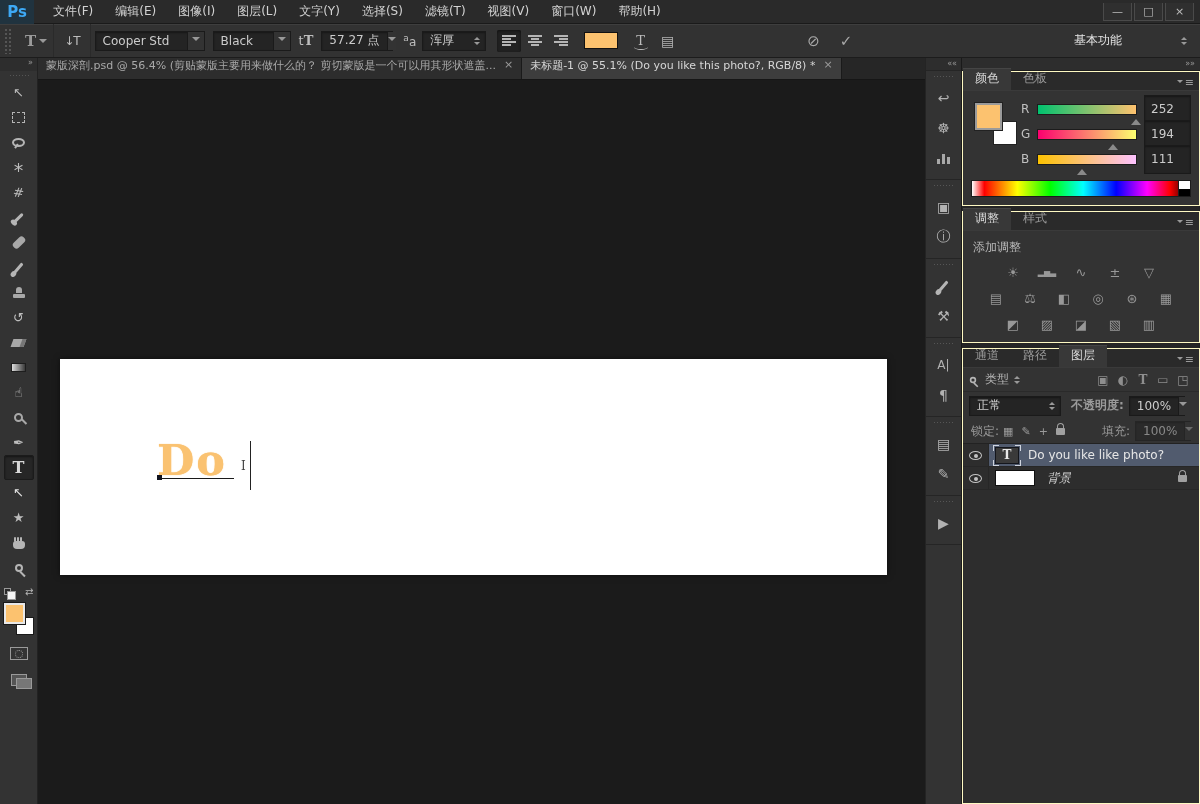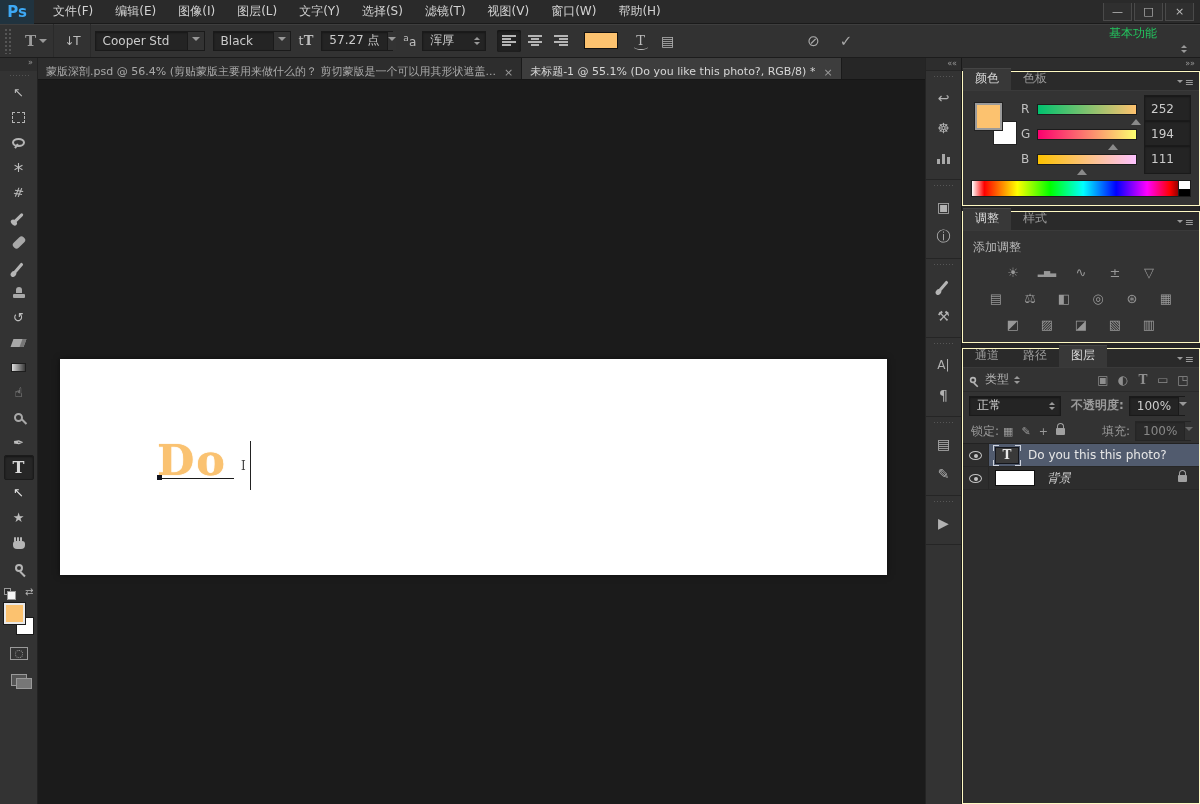--- a/index.html
+++ b/index.html
@@ -54,21 +54,21 @@
   .al-r { background-image:linear-gradient(#b5b5b5,#b5b5b5),linear-gradient(#b5b5b5,#b5b5b5),linear-gradient(#b5b5b5,#b5b5b5),linear-gradient(#b5b5b5,#b5b5b5);
     background-size:14px 2px,9px 2px,14px 2px,9px 2px; background-position:0 0,5px 3px,0 6px,5px 9px; }
   .ob-color { width:34px; height:17px; border:1px solid #111; margin:0 10px; }
   .i-warp { position:relative; font-family:"DejaVu Serif",serif; font-size:13px; color:#bdbdbd; padding:0 8px; }
   .i-warp:after { content:''; position:absolute; left:6px; bottom:-2px; width:14px; height:5px;
     border-bottom:1px solid #bdbdbd; border-radius:0 0 50% 50%; }
   .ob-panels { color:#b5b5b5; font-size:14px; padding:0 8px; }
   .ob-cancel { color:#a9a9a9; font-size:15px; padding:0 10px; }
   .ob-commit { color:#a9a9a9; font-size:15px; padding:0 10px; }
   .ob-right { margin-left:auto; display:flex; align-items:center; margin-right:8px; }
-  .ws-sel { width:118px; display:flex; align-items:center; color:#22c55e;flex-direction:column; }
+  .ws-sel { width:118px; display:flex; align-items:center; color:#e5e5e5; }
   .ws-sel .spin { margin-left:auto; }
 
   
   .workarea { position:absolute; left:0; top:58px; width:1200px; bottom:0; display:flex; }
   .toolbar { width:38px; background:#333; border-right:1px solid #222; display:flex; flex-direction:column; align-items:center; }
   .tb-collapse { width:100%; height:13px; color:#9a9a9a; font-size:8px; text-align:right; padding-right:4px; background:#2d2d2d; }
   .tb-grip { width:20px; height:4px; margin:3px 0 2px; background-image:radial-gradient(#555 35%, transparent 36%); background-size:3px 3px; }
   .tool { width:30px; height:25px; display:flex; align-items:center; justify-content:center; color:#bdbdbd; position:relative; }
   .tool.active { background:#262626; border:1px solid #1b1b1b; box-shadow:inset 0 1px 2px #151515; border-radius:2px; }
   .tg { font-size:13px; line-height:1; display:flex; align-items:center; justify-content:center; }
@@ -108,21 +108,21 @@
   .fg { position:absolute; left:0; top:0; width:21px; height:21px; border:2px solid #e8e8e8; outline:1px solid #1a1a1a; }
   .bg { position:absolute; right:0; bottom:0; width:18px; height:18px; background:#fff; border:1px solid #1a1a1a; }
   .qmask { width:18px; height:13px; border:1px solid #9a9a9a; margin:8px 0; display:flex; align-items:center; justify-content:center; }
   .qmask i { width:8px; height:8px; border:1px dotted #9a9a9a; border-radius:50%; }
   .smode { width:16px; height:12px; border:1px solid #9a9a9a; background:#555; position:relative; margin:6px 0; }
   .smode:after { content:''; position:absolute; left:4px; top:3px; width:14px; height:9px; border:1px solid #9a9a9a; background:#777; }
 
   
   .center { flex:1; display:flex; flex-direction:column; background:#1b1b1b; min-width:0; }
   .tabbar { height:22px; background:#262626; display:flex; border-bottom:1px solid #161616; }
-  .doc-tab { display:flex; align-items:flex-end; padding:0 8px; font-size:11px; border-right:1px solid #1a1a1a;
+  .doc-tab { display:flex; align-items:flex-start; padding:0 8px; font-size:11px; border-right:1px solid #1a1a1a;
     color:#a9a9a9; background:#2d2d2d; max-width:527px; }
   .doc-tab .t-title { overflow:hidden; white-space:nowrap; text-overflow:ellipsis; }
   .doc-tab.active { background:#3d3d3d; color:#d6d6d6; }
   .t-close { margin-left:8px; color:#9a9a9a; font-size:11px; }
   .canvas-area { position:relative; flex:1; background:#1b1b1b; }
   .canvas { position:absolute; left:22px; top:279px; width:827px; height:216px; background:#ffffff; box-shadow:0 0 6px rgba(0,0,0,.55); }
   .do-text { position:absolute; left:97px; top:76px; font-family:"DejaVu Serif",serif; font-weight:bold;
     font-size:43px; letter-spacing:2px; color:#fac271; text-shadow:0 0 1px #f9bd66; }
   .baseline { position:absolute; left:98px; top:119px; width:76px; height:1px; background:#1a1a1a; }
   .anchor-sq { position:absolute; left:97px; top:116px; width:5px; height:5px; background:#10131f; }
@@ -662,21 +662,21 @@
               </span>
           </div>
         </div>
         <div class="layer-list">
           <div class="layer-row selected">
             <span class="eye-cell">
                 <i class="eye"></i>
               </span>
             <span class="rowbody">
               <span class="thumb-t">T</span>
-              <span class="layer-name">Do you this this photo?</span>
+              <span class="layer-name">Do you like like photo?</span>
             </span>
           </div>
           <div class="layer-row">
             <span class="eye-cell">
                 <i class="eye"></i>
               </span>
             <span class="rowbody">
               <span class="thumb-bgw"></span>
               <span class="layer-name it">背景</span>
               <span class="padlock row-lock"></span>

